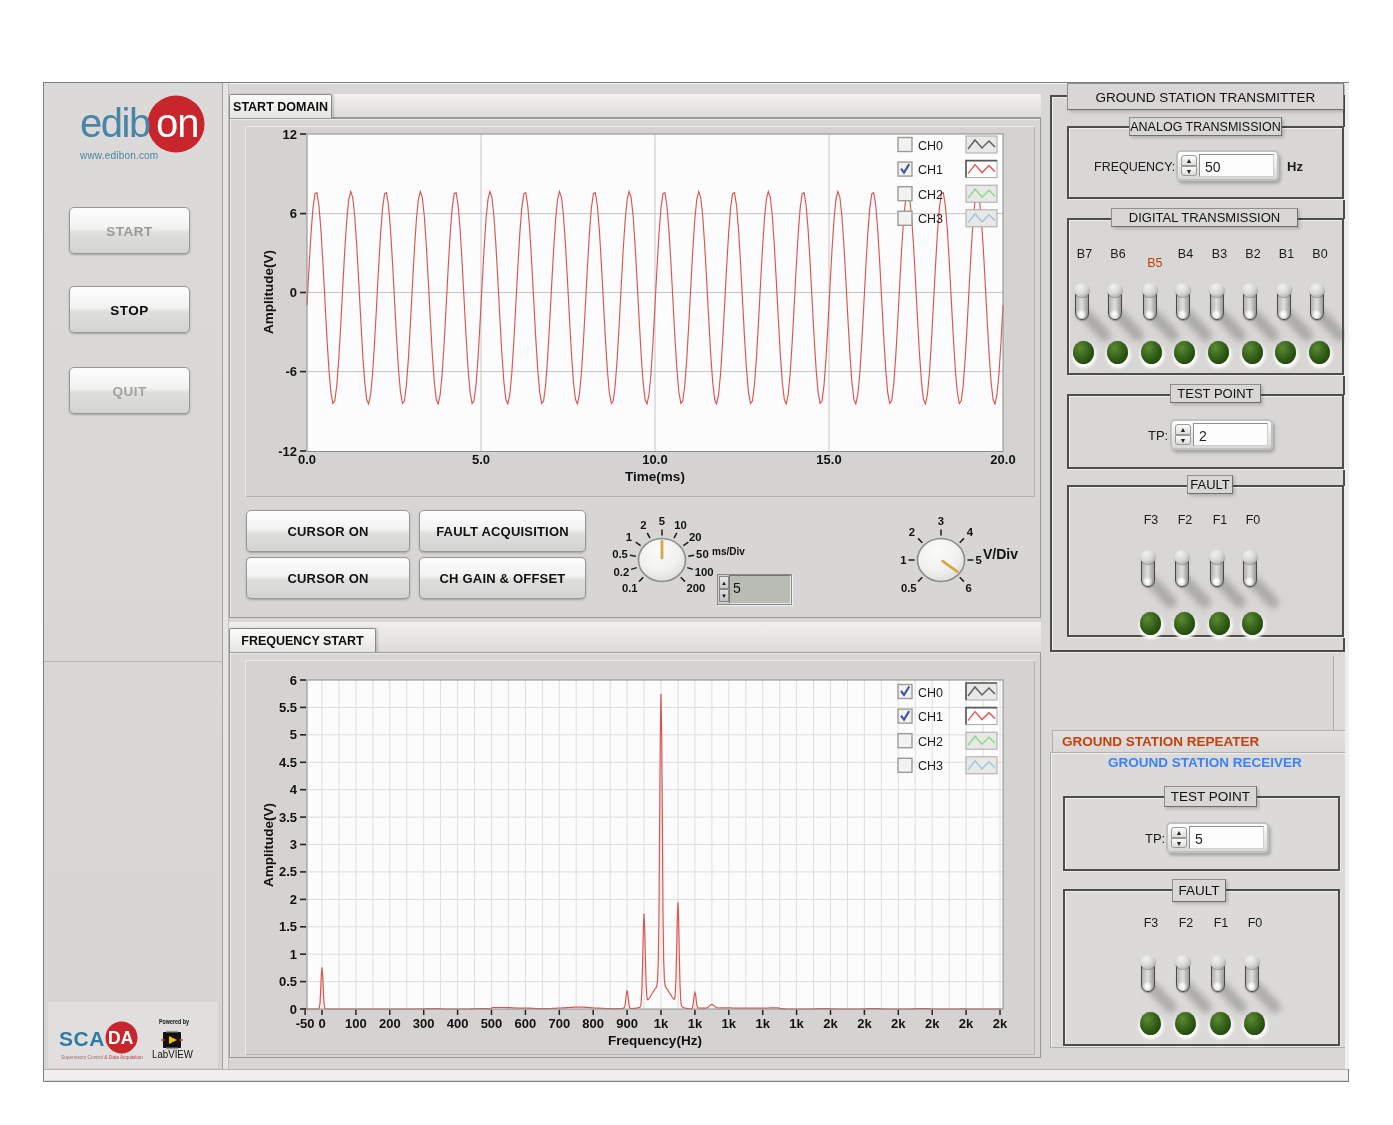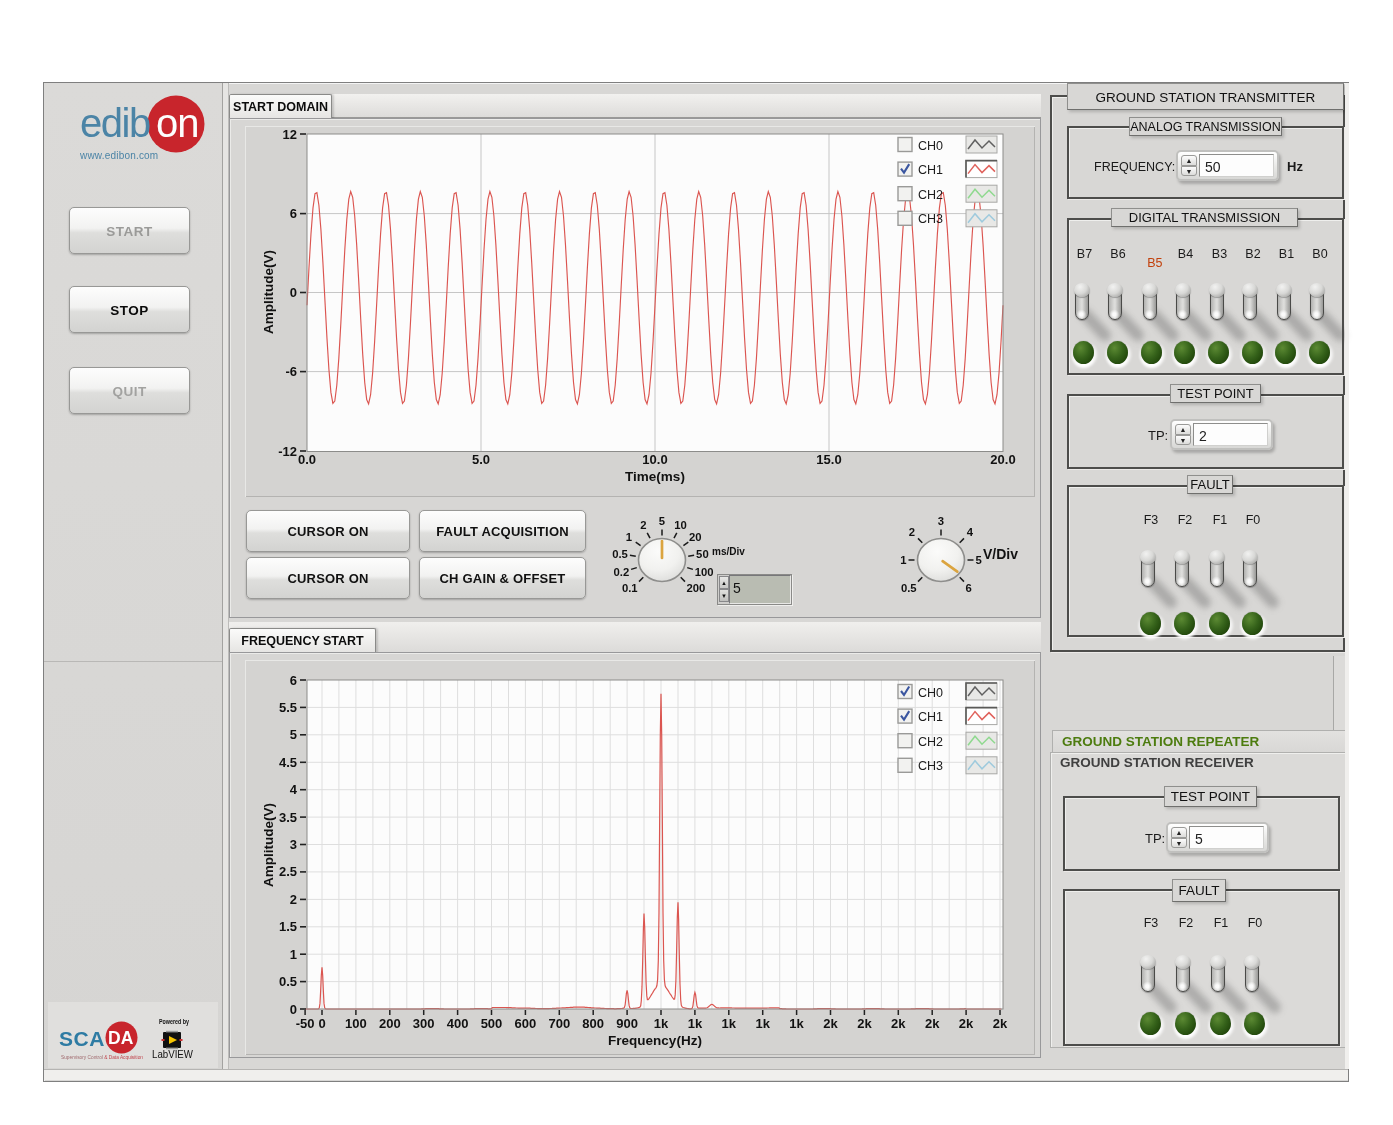--- a/index.html
+++ b/index.html
@@ -431,23 +431,23 @@
 <div class="abs" style="left:1243px;top:513px;width:20px;text-align:center;font-size:12.5px;color:#1a1a1a">F0</div>
 <div class="sw" style="left:1242px;top:550px">
     <div class="shd"></div>
     <div class="lev"></div>
     <div class="cap"></div>
   </div>
 <div class="led" style="left:1241.5px;top:611.5px"></div>
 <div class="abs" style="left:1046px;top:656px;width:302px;height:76px;background:#d8d7d5"></div>
 <div class="abs" style="left:1333px;top:656px;width:12px;height:76px;background:#dcdbd9;border-left:1px solid #a8a8a6"></div>
 <div class="abs" style="left:1052px;top:730px;width:296px;height:23px;background:linear-gradient(180deg,#e2e1df,#d8d7d5);border:1px solid #b0b0ae;border-bottom:none"></div>
-<div class="abs" style="left:1062px;top:734px;font-weight:bold;font-size:13.5px;color:#4d7c0f">GROUND STATION REPEATER</div>
+<div class="abs" style="left:1062px;top:734px;font-weight:bold;font-size:13.5px;color:#c2410c">GROUND STATION REPEATER</div>
 <div class="abs" style="left:1050px;top:752px;width:298px;height:296px;background:#dbdad8;border:1px solid #b0b0ae;box-shadow:inset 1px 1px 0 #efefed"></div>
-<div class="abs" style="left:1060px;top:755px;font-weight:bold;font-size:13.5px;color:#404040">GROUND STATION RECEIVER</div>
+<div class="abs" style="left:1108px;top:755px;font-weight:bold;font-size:13.5px;color:#3b82f6">GROUND STATION RECEIVER</div>
 <div class="abs grp" style="left:1063px;top:796px;width:277px;height:75px"></div>
 <div class="abs lbox" style="left:1164px;top:786px;width:93px;height:21px;line-height:20px;font-size:13.5px">TEST POINT</div>
 <div class="abs" style="left:1145px;top:831px;font-size:13px;color:#1a1a1a">TP:</div>
 <div class="spin" style="left:1166px;top:822px;width:103px;height:31px">
     <div class="ud">
       <div class="ub">▲</div>
       <div class="db">▼</div>
     </div>
     <div class="fld">5</div>
   </div>

